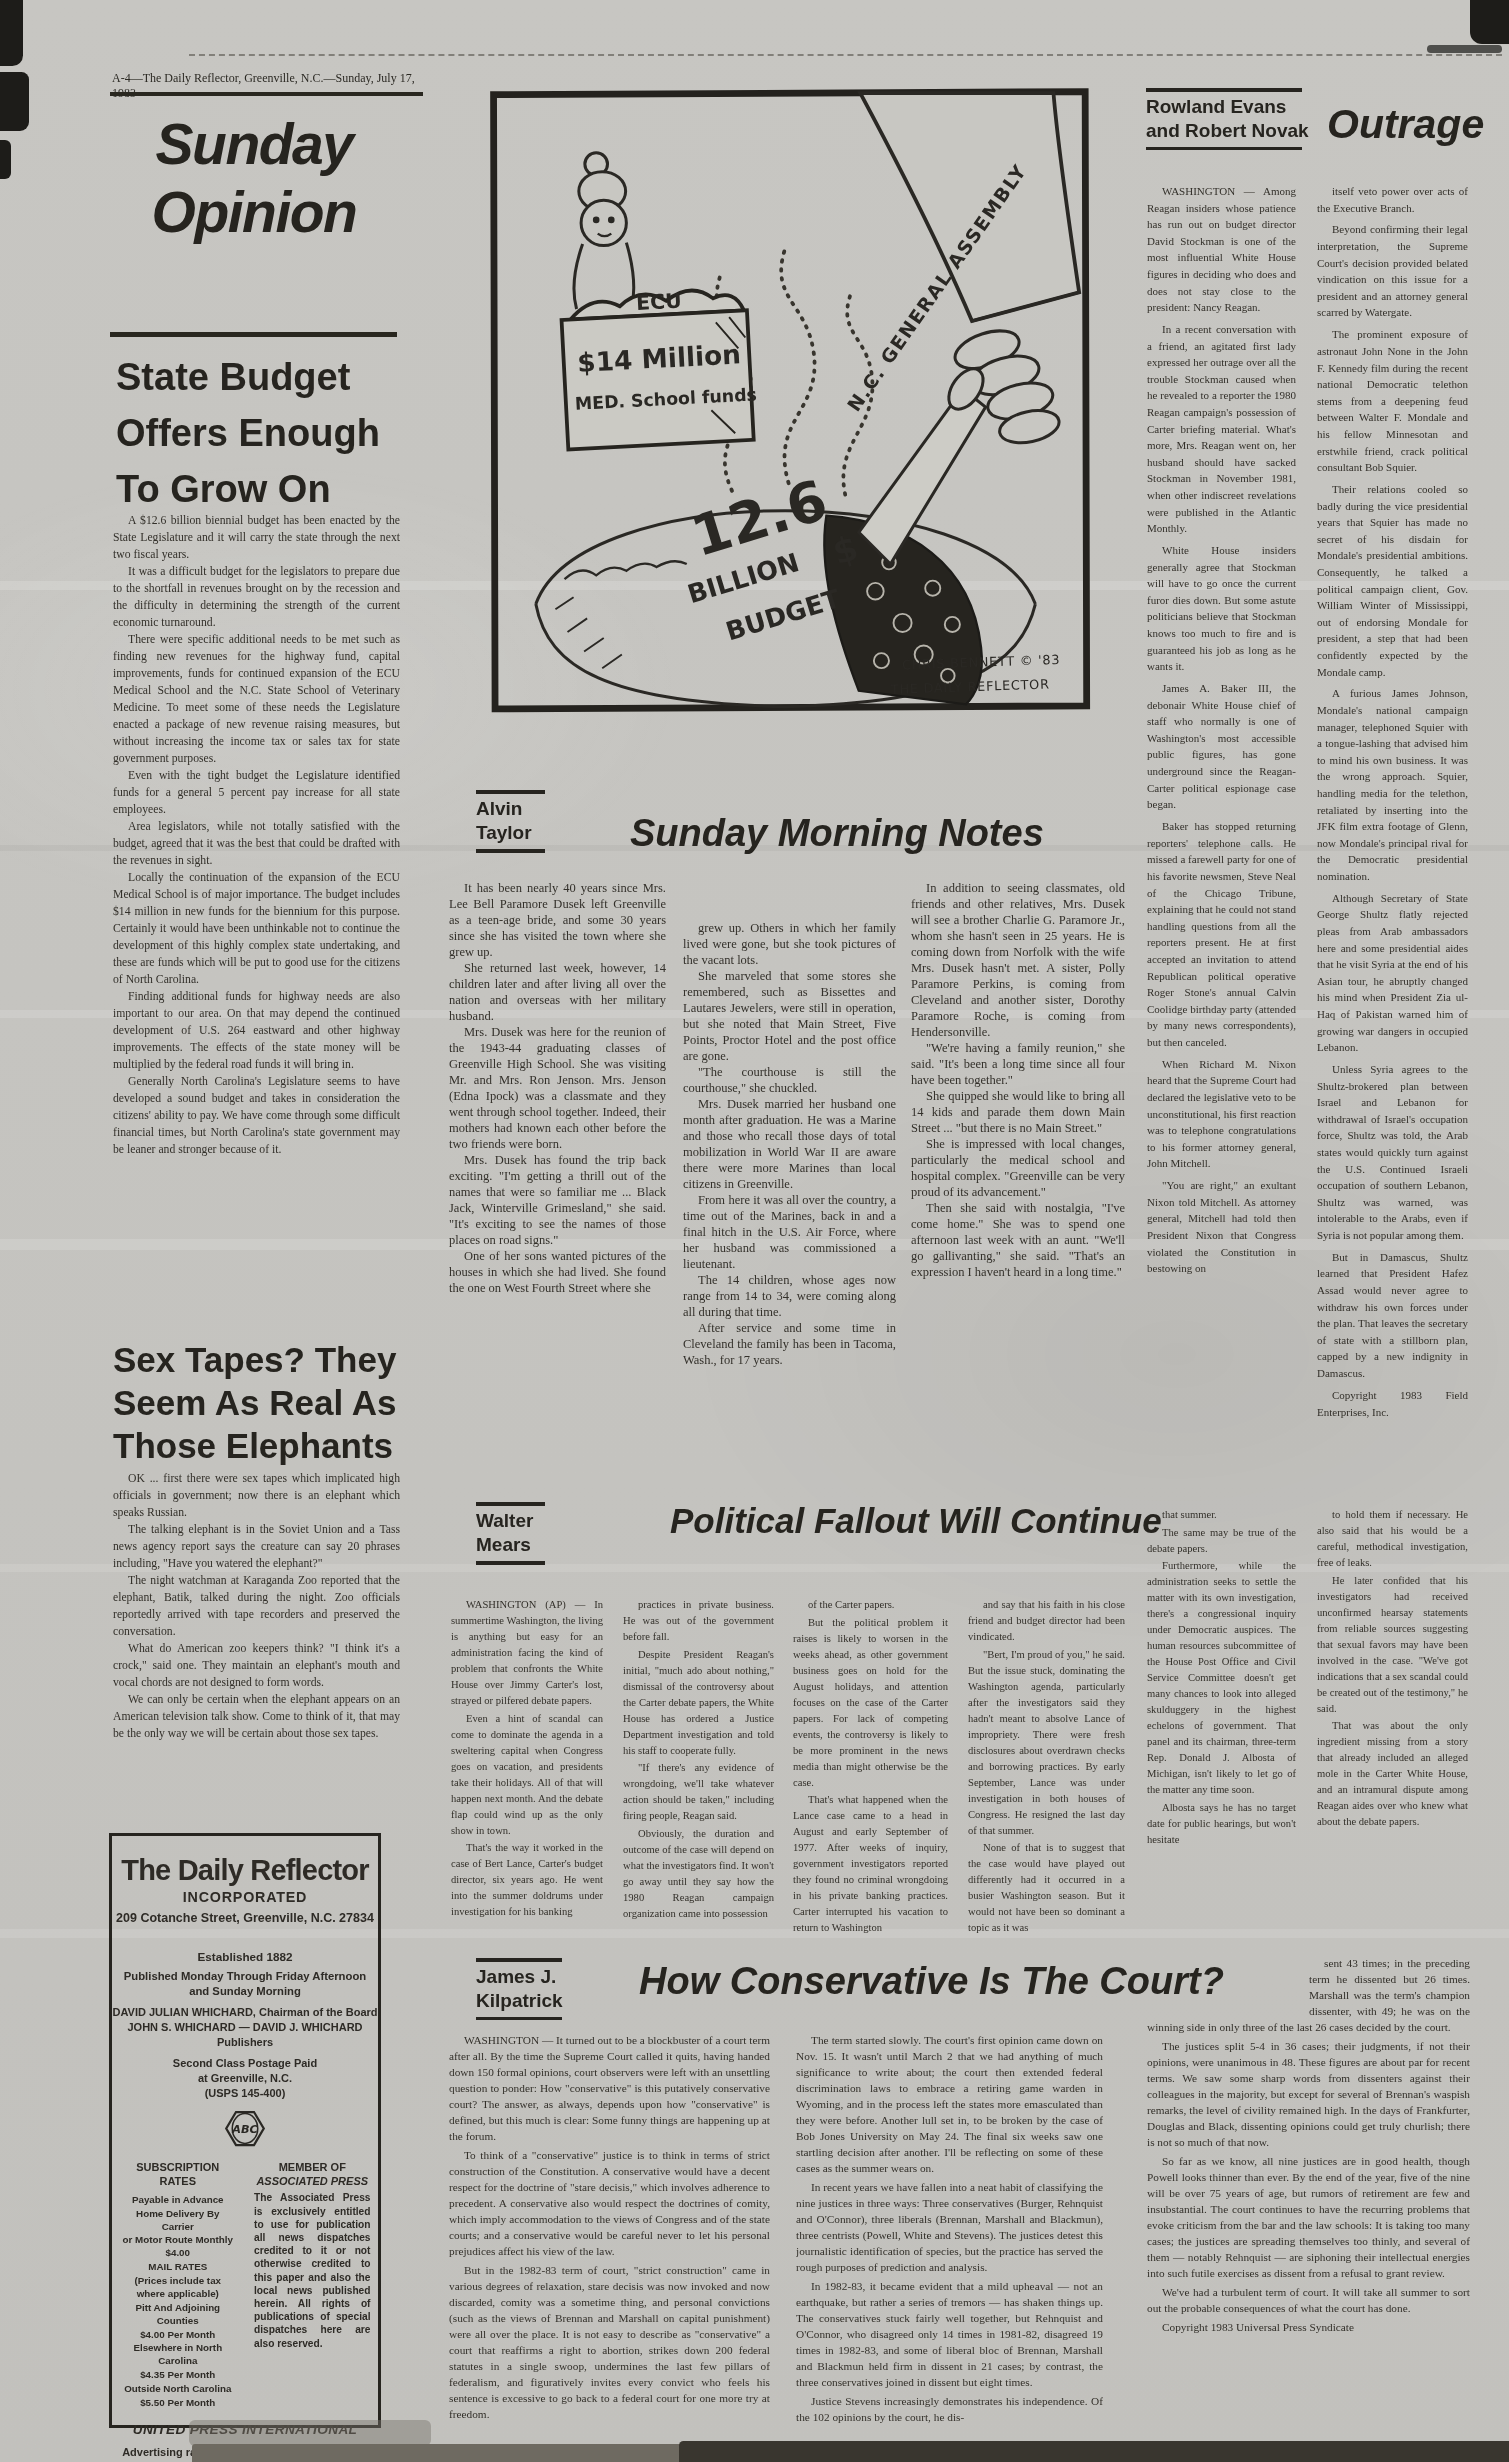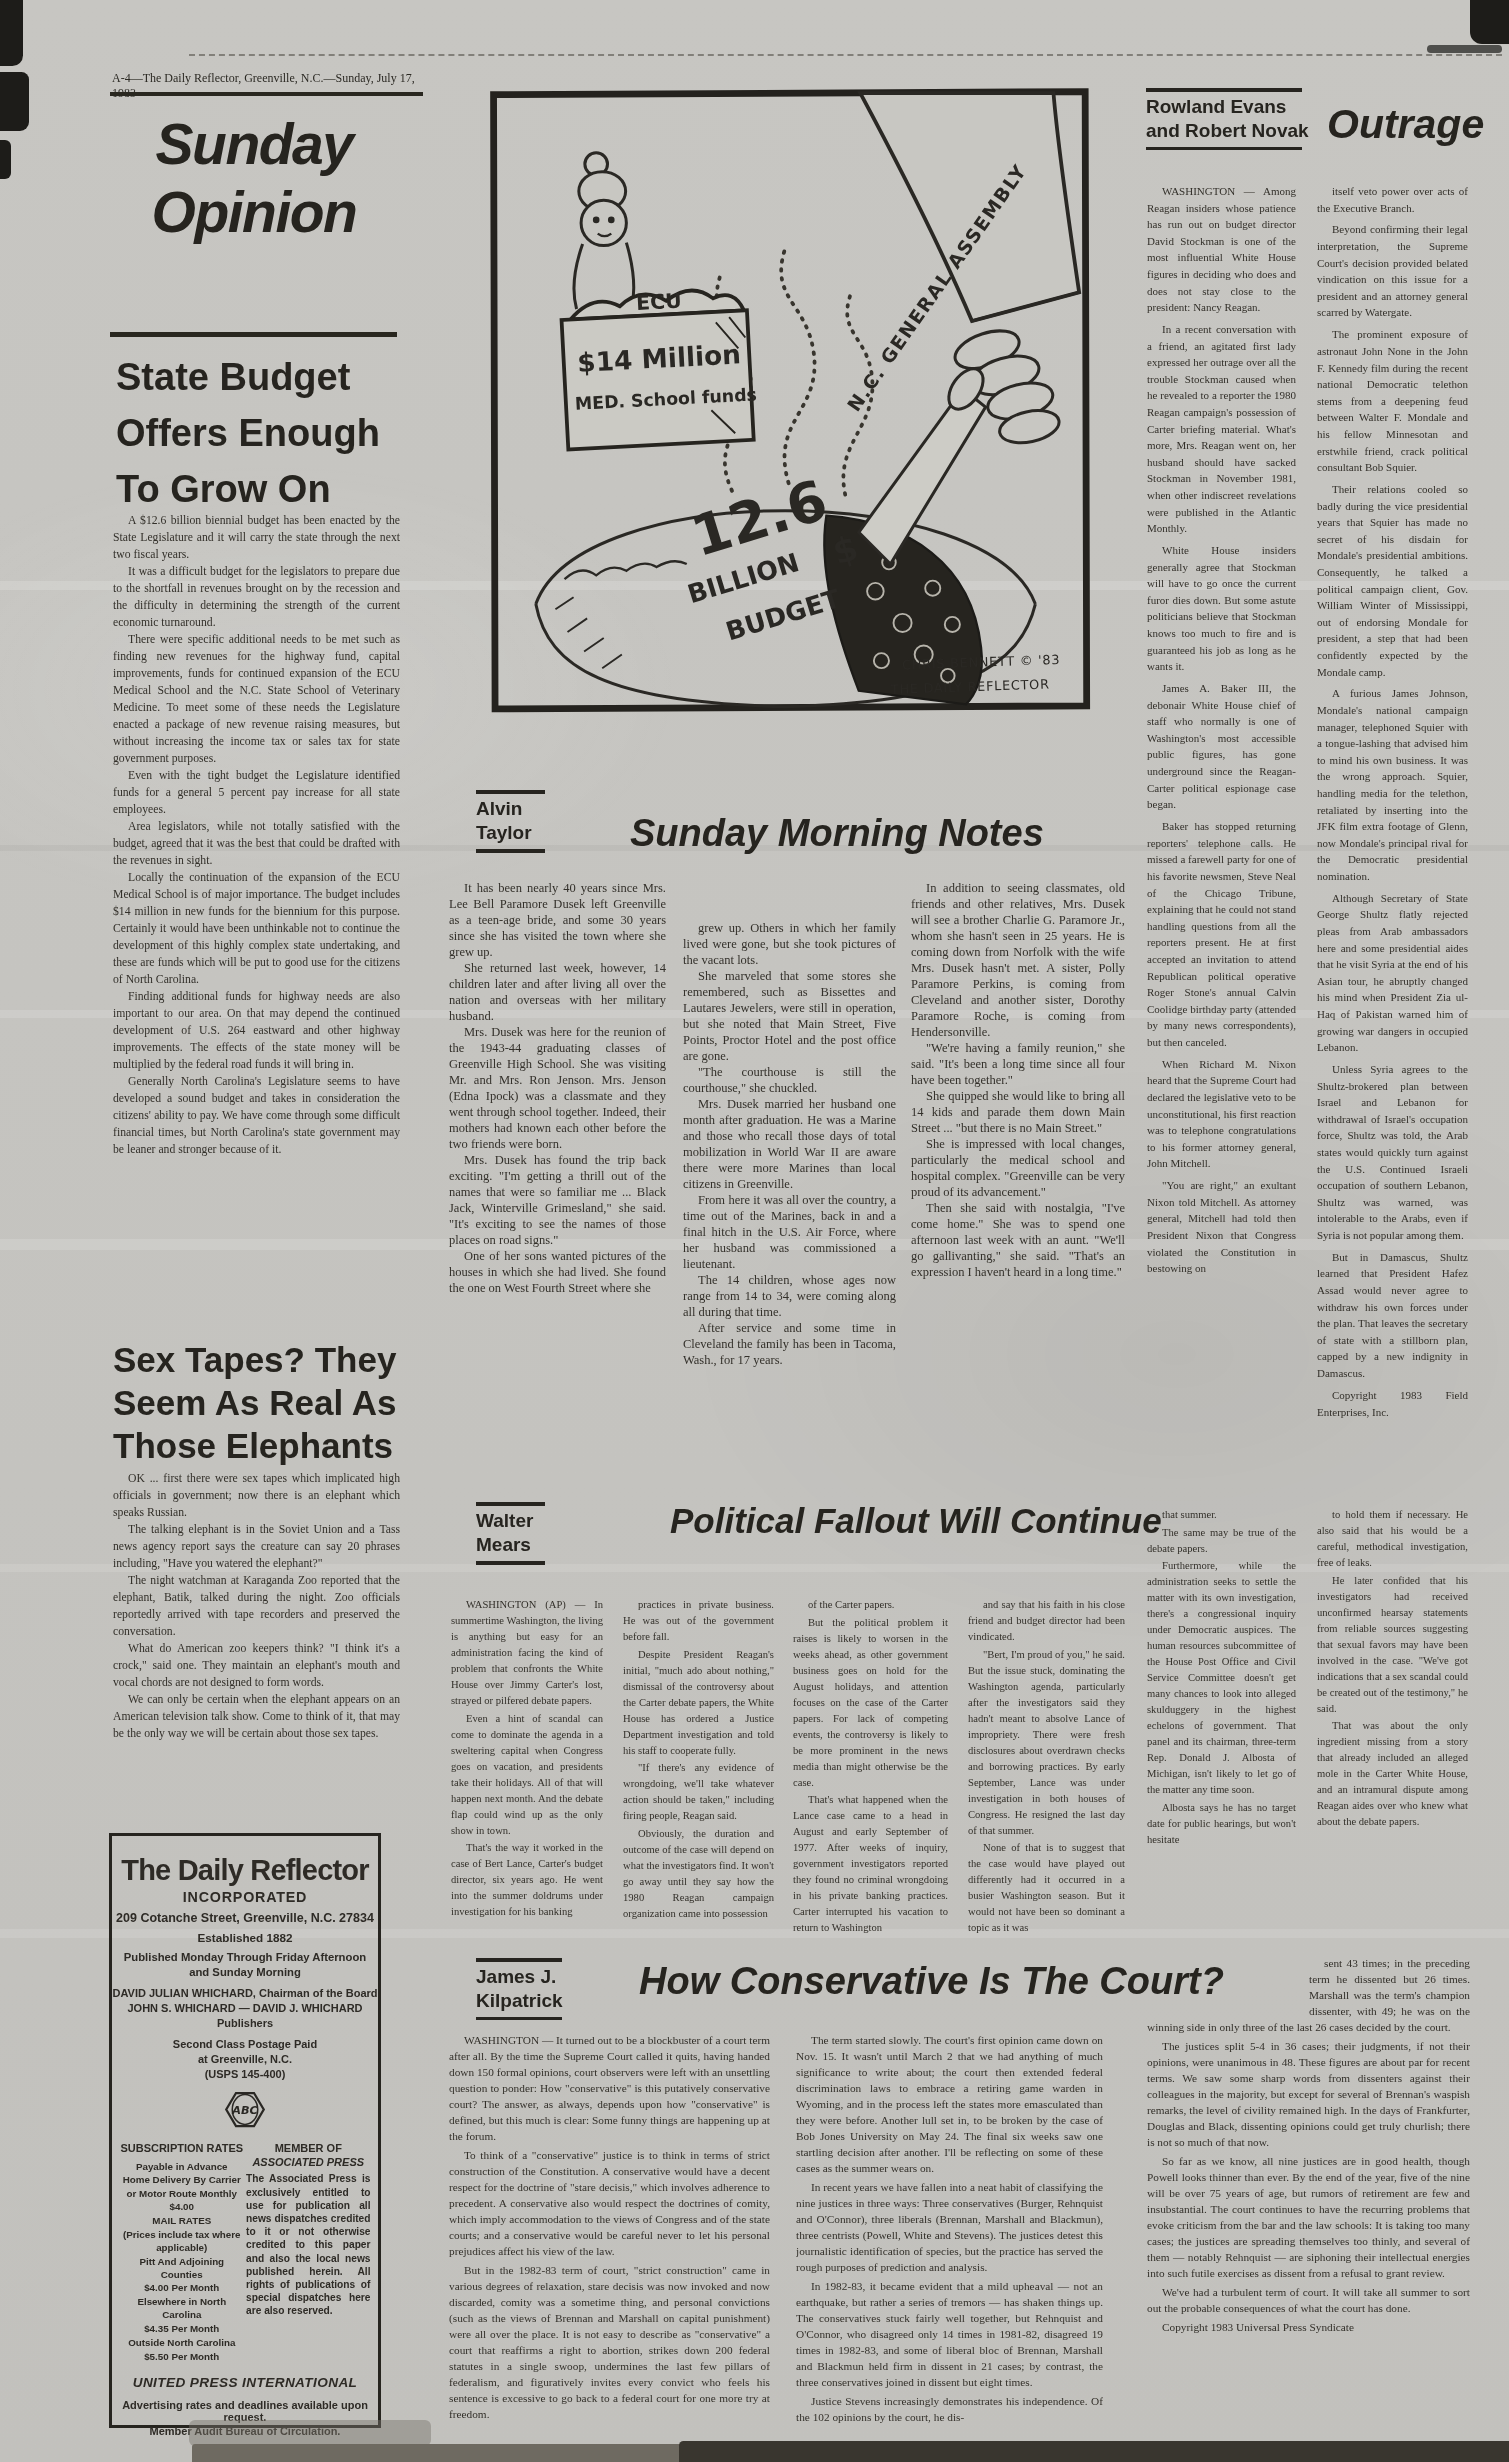--- a/index.html
+++ b/index.html
@@ -29,24 +29,24 @@
   .mears-col p{margin-bottom:1.5px;}
   .k-col{font-size:11.3px;line-height:16px;}
   .k-col p{margin-bottom:3px;}
   .runaround{float:left;width:162px;height:53px;}
   
   #masthead-box{position:absolute;left:109px;top:1833px;width:266px;height:589px;border:3px solid #26241f;
     font-family:"Liberation Sans",sans-serif;font-weight:700;color:#2e2b26;text-align:center;}
   #masthead-box .t1{font-size:29px;margin-top:18px;letter-spacing:-0.8px;}
   #masthead-box .t2{font-size:14.3px;letter-spacing:0.8px;margin-top:1.5px;}
   #masthead-box .t3{font-size:12.5px;margin-top:6px;}
-  #masthead-box .t4{font-size:11.7px;margin-top:6px;}
+  #masthead-box .t4{font-size:11.7px;margin-top:25px;}
   #masthead-box .t5{font-size:11.3px;margin-top:6.8px;line-height:15px;}
   #masthead-box .t6{font-size:11px;line-height:15px;margin-top:6px;}
-  #masthead-box .cols{display:flex;gap:2px;padding:0 7.5px;margin-top:9px;text-align:center;}
+  #masthead-box .cols{display:flex;gap:18px;padding:0 7.5px;margin-top:9px;text-align:center;}
   #masthead-box .cols .c{flex:1;}
   #masthead-box .cols .hd{font-size:11px;line-height:14.3px;}
   #masthead-box .cols .hd .ital{font-style:italic;}
   .mast-lines p{margin:0.8px 0;text-indent:0;font-size:9.8px;line-height:13px;}
   #ap-text{font-size:10.2px;line-height:13.2px;text-align:justify;margin-top:3px;font-weight:700;}
   #upi-line{font-size:13.6px;font-style:italic;margin-top:12px;letter-spacing:0.4px;}
   #adv-line{font-size:11px;margin-top:9px;padding:0 4.5px;}
   #audit-line{font-size:11px;margin-top:1.5px;}
   
   .ink{position:absolute;background:#1d1c19;}

